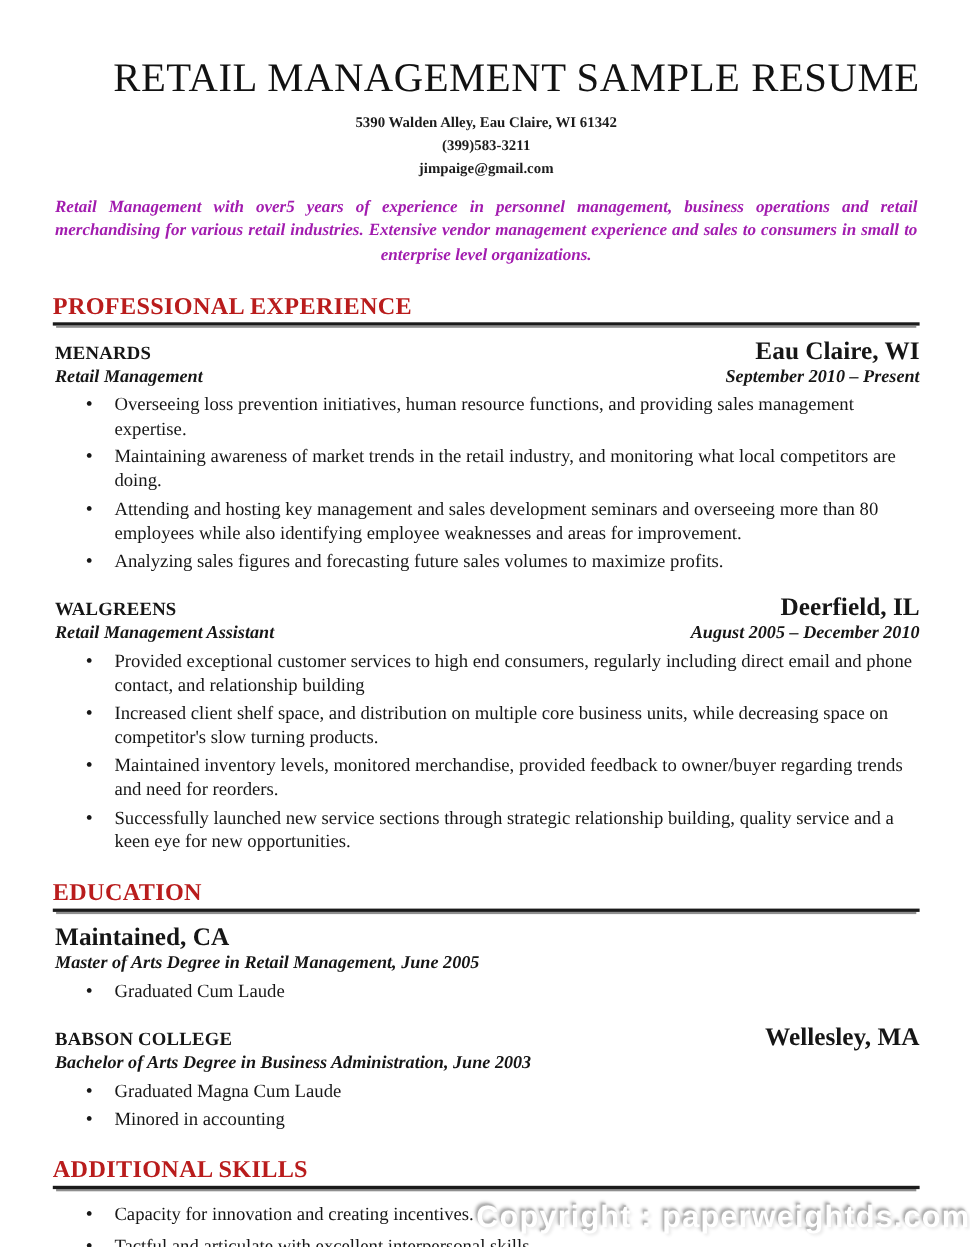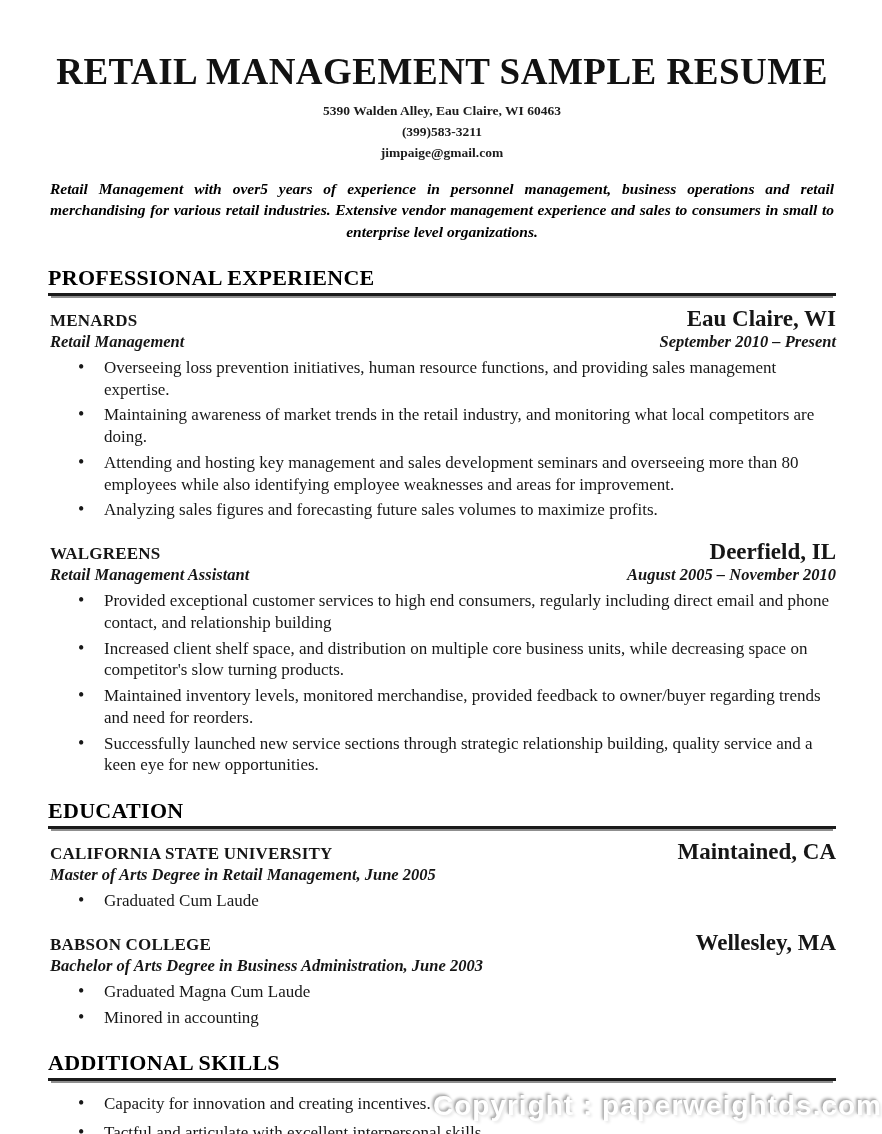--- a/index.html
+++ b/index.html
@@ -8,53 +8,53 @@
     font-family: "Liberation Serif", serif;
     color: #161616;
     position: relative;
     overflow: hidden;
     -webkit-font-smoothing: antialiased;
   }
   .page { padding: 50px 46px 0 48px; }
 
   
   .doc-title {
-    text-align: center;
+    text-align: right;
     font-size: 37px;
-    font-weight: bold;
+    font-weight: normal;
     letter-spacing: 0.5px;
     white-space: nowrap;
     margin: 0 0 8px 0;
     color: #121212;
   }
   .contact { text-align: center; font-weight: bold; font-size: 13.5px; line-height: 1.55; color: #1c1c1c; }
 
   
   .summary {
     margin: 14px 2px 0 2px;
     font-weight: bold;
     font-style: italic;
     font-size: 15.5px;
     line-height: 1.4;
     text-align: justify;
     text-align-last: center;
-    color: #000000;
+    color: #a21caf;
   }
 
   
   .section { margin-top: 22px; }
   .section-heading {
     font-size: 22px;
     font-weight: bold;
     letter-spacing: 0.3px;
     padding-bottom: 2px;
     border-bottom: 3px solid #1b1b1b;
     box-shadow: 0 5px 0 -3px #8f8f8f;
     margin-bottom: 8px;
-    color: #000000;
+    color: #b91c1c;
   }
 
   
   .entry { margin: 10px 0 18px 0; }
   .entry-row { display: flex; justify-content: space-between; align-items: baseline; padding-left: 2px; text-align: center; }
   .entry-name { font-weight: bold; font-size: 17px; letter-spacing: 0.2px; }
   .entry-loc  { font-weight: bold; font-size: 23px; }
   .entry-sub  { font-weight: bold; font-style: italic; font-size: 16.5px; }
   .entry-dates{ font-weight: bold; font-style: italic; font-size: 16.5px; }
 
@@ -94,21 +94,21 @@
     text-shadow: -2px -2px 3px #adadad, 2px 2px 3px #e9e9e9, -1px -1px 1px #bdbdbd;
   }
 </style>
 </head>
 <body>
 
 <div class="page">
 
   <h1 class="doc-title">RETAIL MANAGEMENT SAMPLE RESUME</h1>
   <div class="contact">
-    <div>5390 Walden Alley, Eau Claire, WI 60463</div>
+    <div>5390 Walden Alley, Eau Claire, WI 61342</div>
     <div>(399)583-3211</div>
     <div>jimpaige@gmail.com</div>
   </div>
 
   <p class="summary">Retail Management with over5 years of experience in personnel management, business operations and retail merchandising for various retail industries. Extensive vendor management experience and sales to consumers in small to enterprise level organizations.</p>
 
   <div class="section">
     <div class="section-heading">PROFESSIONAL EXPERIENCE</div>
 
     <div class="entry">
@@ -128,37 +128,36 @@
       </ul>
     </div>
 
     <div class="entry">
       <div class="entry-row">
         <span class="entry-name">WALGREENS</span>
         <span class="entry-loc">Deerfield, IL</span>
       </div>
       <div class="entry-row">
         <span class="entry-sub">Retail Management Assistant</span>
-        <span class="entry-dates">August 2005 – November 2010</span>
+        <span class="entry-dates">August 2005 – December 2010</span>
       </div>
       <ul class="bullets">
         <li>Provided exceptional customer services to high end consumers, regularly including direct email and phone contact, and relationship building</li>
         <li>Increased client shelf space, and distribution on multiple core business units, while decreasing space on competitor's slow turning products.</li>
         <li>Maintained inventory levels, monitored merchandise, provided feedback to owner/buyer regarding trends and need for reorders.</li>
         <li>Successfully launched new service sections through strategic relationship building, quality service and a keen eye for new opportunities.</li>
       </ul>
     </div>
   </div>
 
   <div class="section">
     <div class="section-heading">EDUCATION</div>
 
     <div class="entry">
       <div class="entry-row">
-        <span class="entry-name">CALIFORNIA STATE UNIVERSITY</span>
         <span class="entry-loc">Maintained, CA</span>
       </div>
       <div class="entry-row">
         <span class="entry-sub">Master of Arts Degree in Retail Management, June 2005</span>
       </div>
       <ul class="bullets">
         <li>Graduated Cum Laude</li>
       </ul>
     </div>
 

